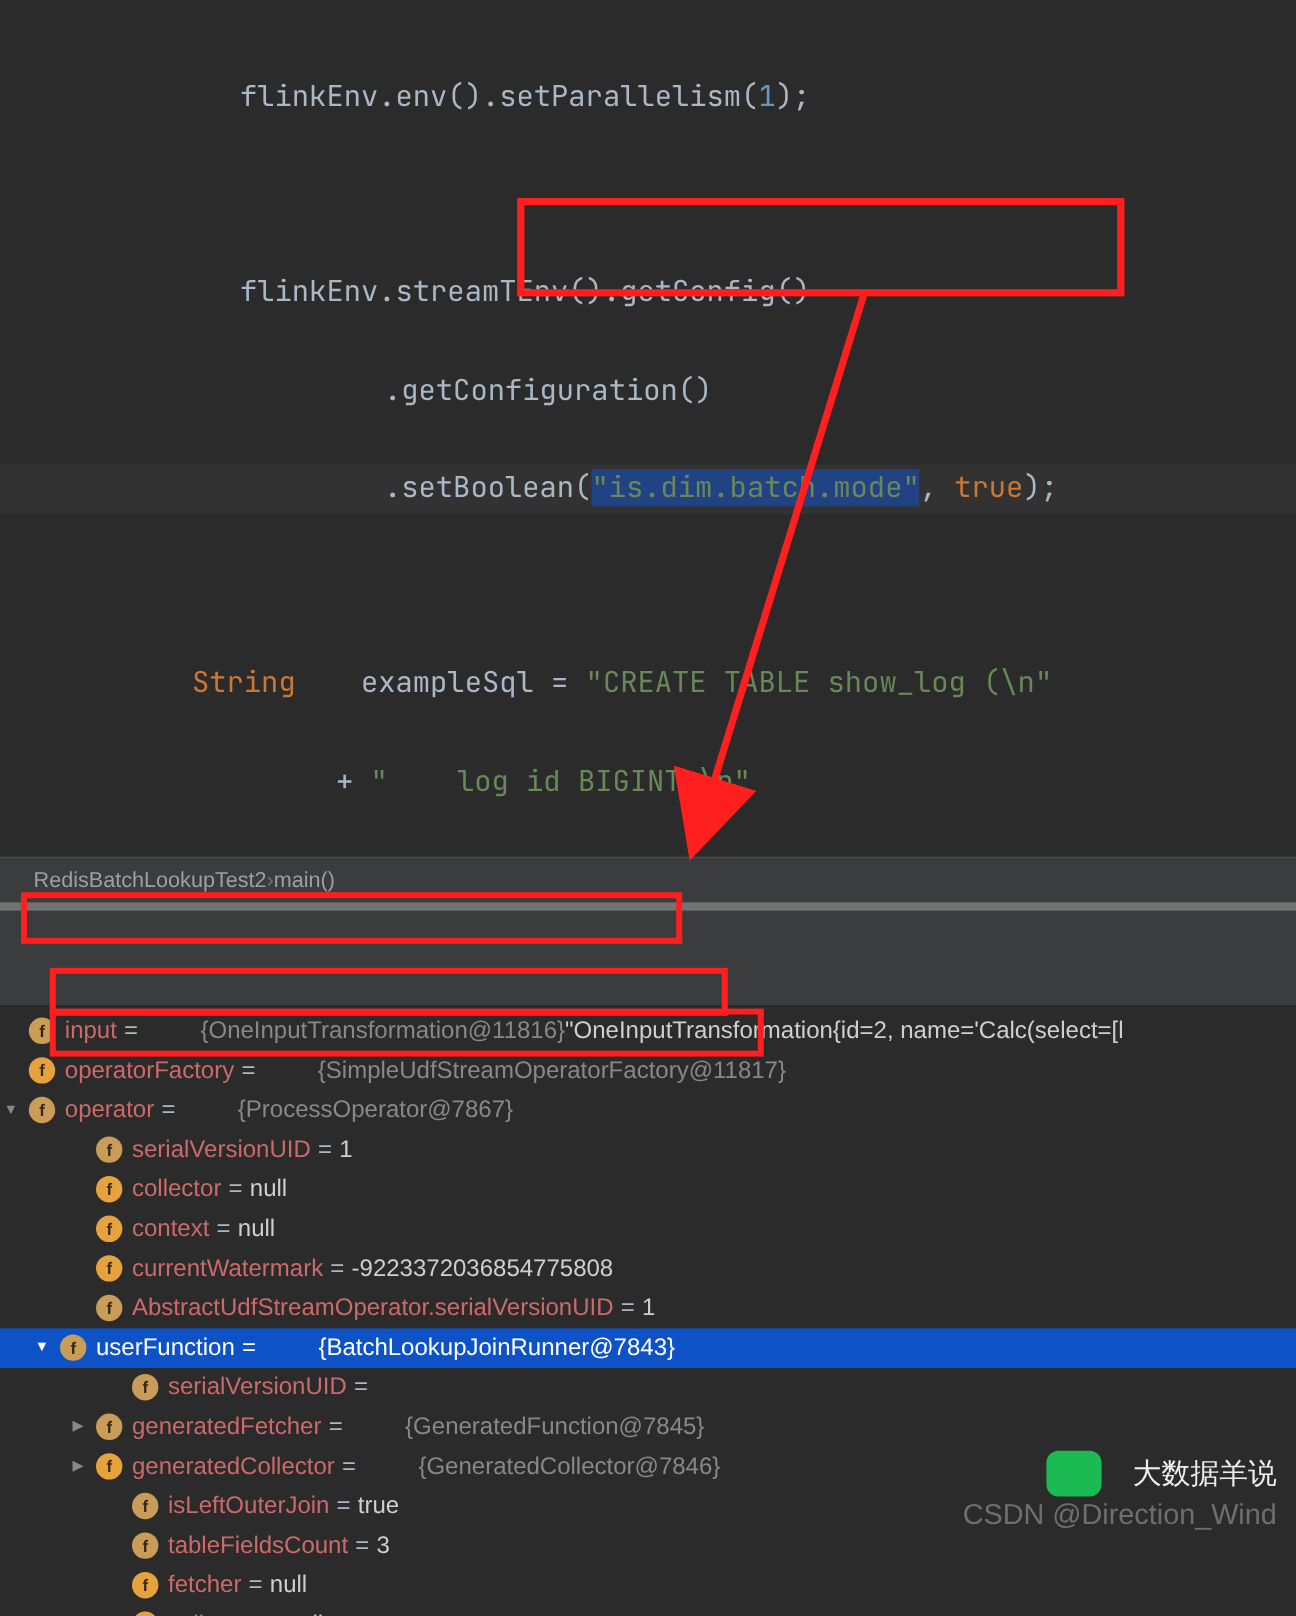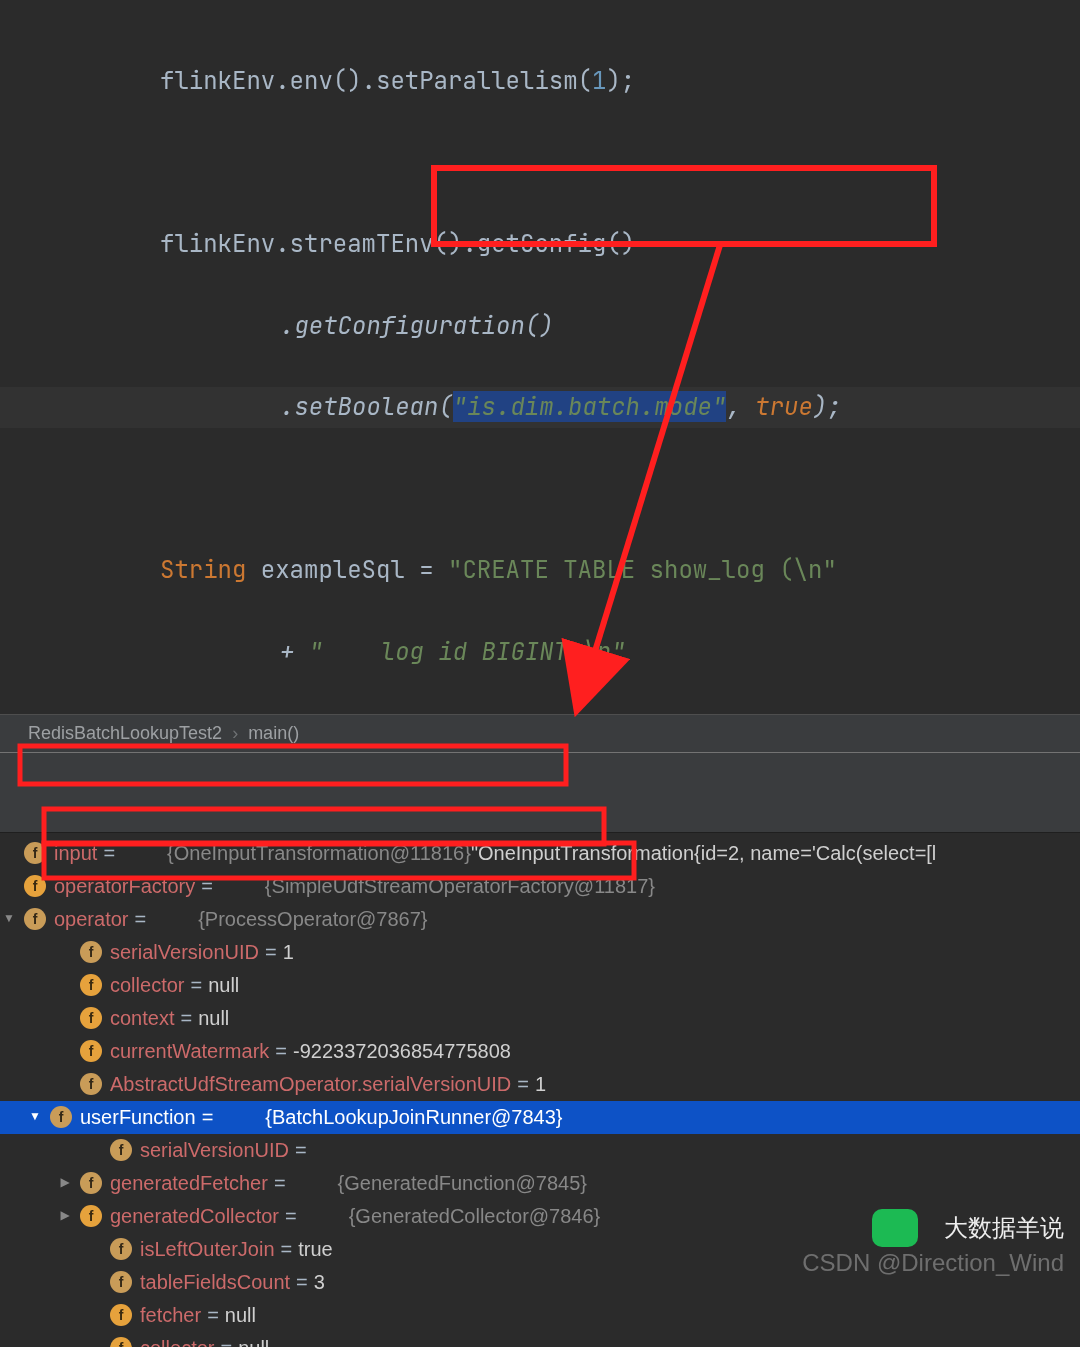--- a/index.html
+++ b/index.html
@@ -13,40 +13,39 @@
     position: relative;
   }
   .code-editor {
     padding: 20px 0 0 0;
     font-size: 24px;
     line-height: 1.7;
     background: #2b2b2b;
     white-space: pre;
   }
   .code-line { padding-left: 160px; }
-  .code-line2 { padding-left: 280px; font-style: italic; }
+  .code-line2 { padding-left: 280px; }
   .kw-orange { color: #cc7832; }
   .lit { color: #6897bb; }
   .str { color: #6a8759; }
   .str-sel { background: #214283; color: #6a8759; }
-  .method { color: #a9b7c6; }
+  .method { color: #a9b7c6; margin-left: 40px; }
   .punct { color: #a9b7c6; }
   .line-hl { background: #323232; }
 
   .breadcrumb {
     padding: 8px 28px;
     font-size: 18px;
     font-family: Arial, sans-serif;
     color: #9da0a3;
     background: #3a3c3e;
     border-top: 1px solid #4e4e4e;
-    border-bottom: 1px solid #737373;
+    border-bottom: 7px solid #737373;
     display: flex;
     align-items: flex-start;
-    gap: 10px;
   }
   .breadcrumb .sep { color: #6f7274; }
 
   .divider { height: 80px; background: #3a3c3e; border-bottom: 1px solid #1f1f1f; }
 
   .debug-panel {
     font-family: Arial, sans-serif;
     font-size: 20px;
     line-height: 1.65;
     background: #2b2b2b;

